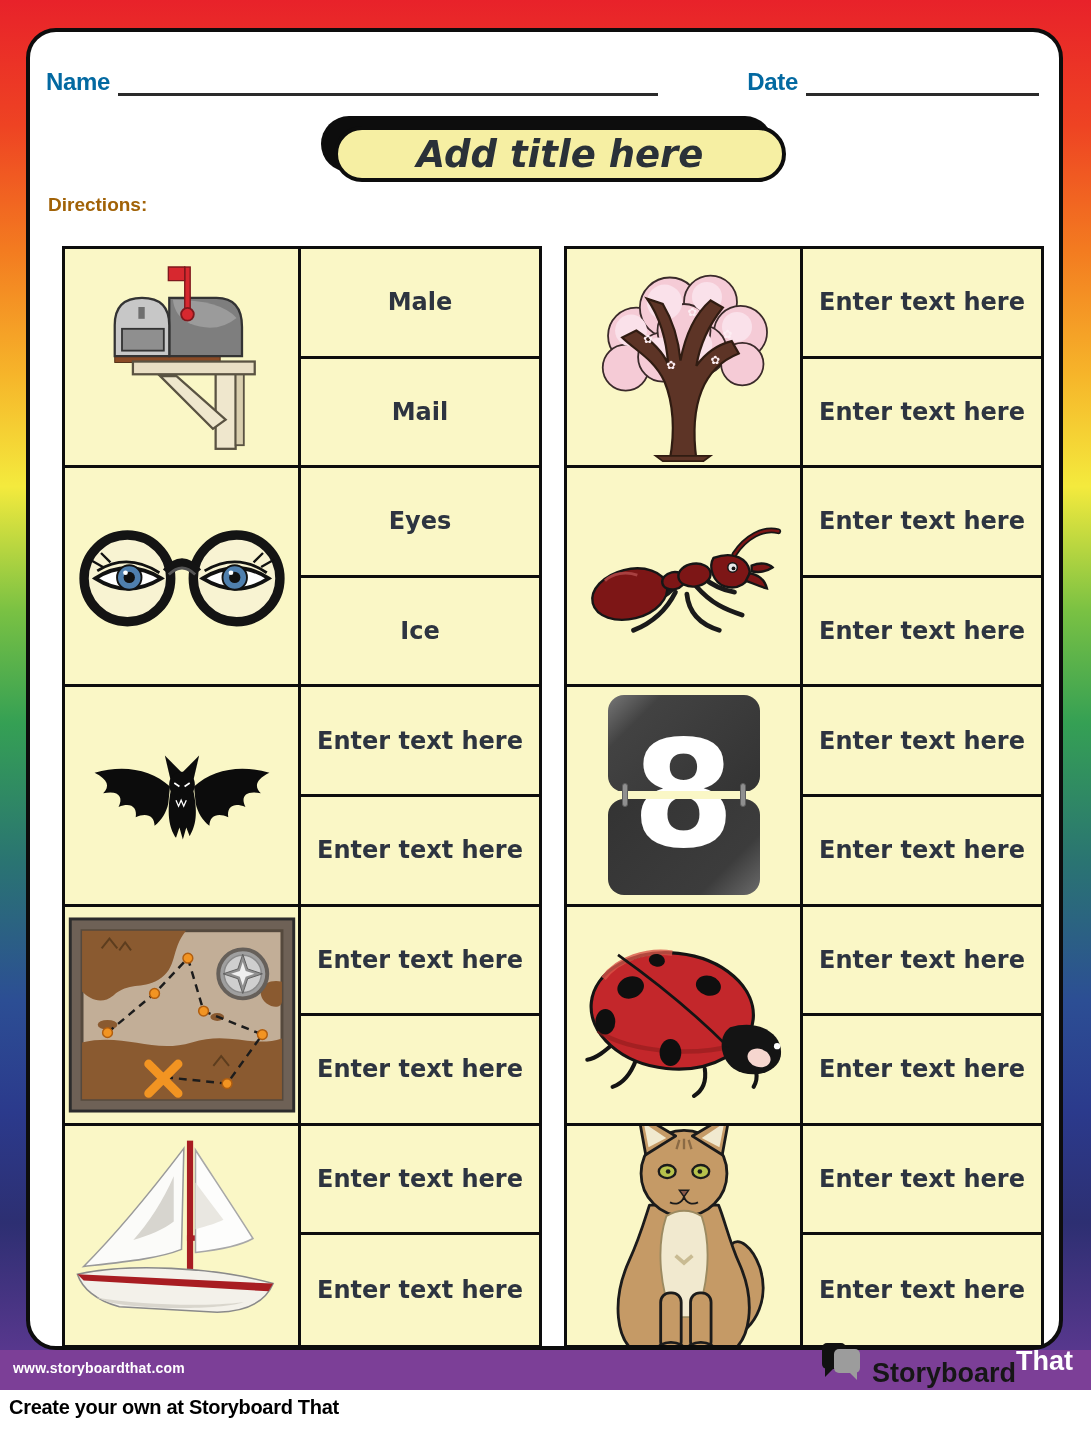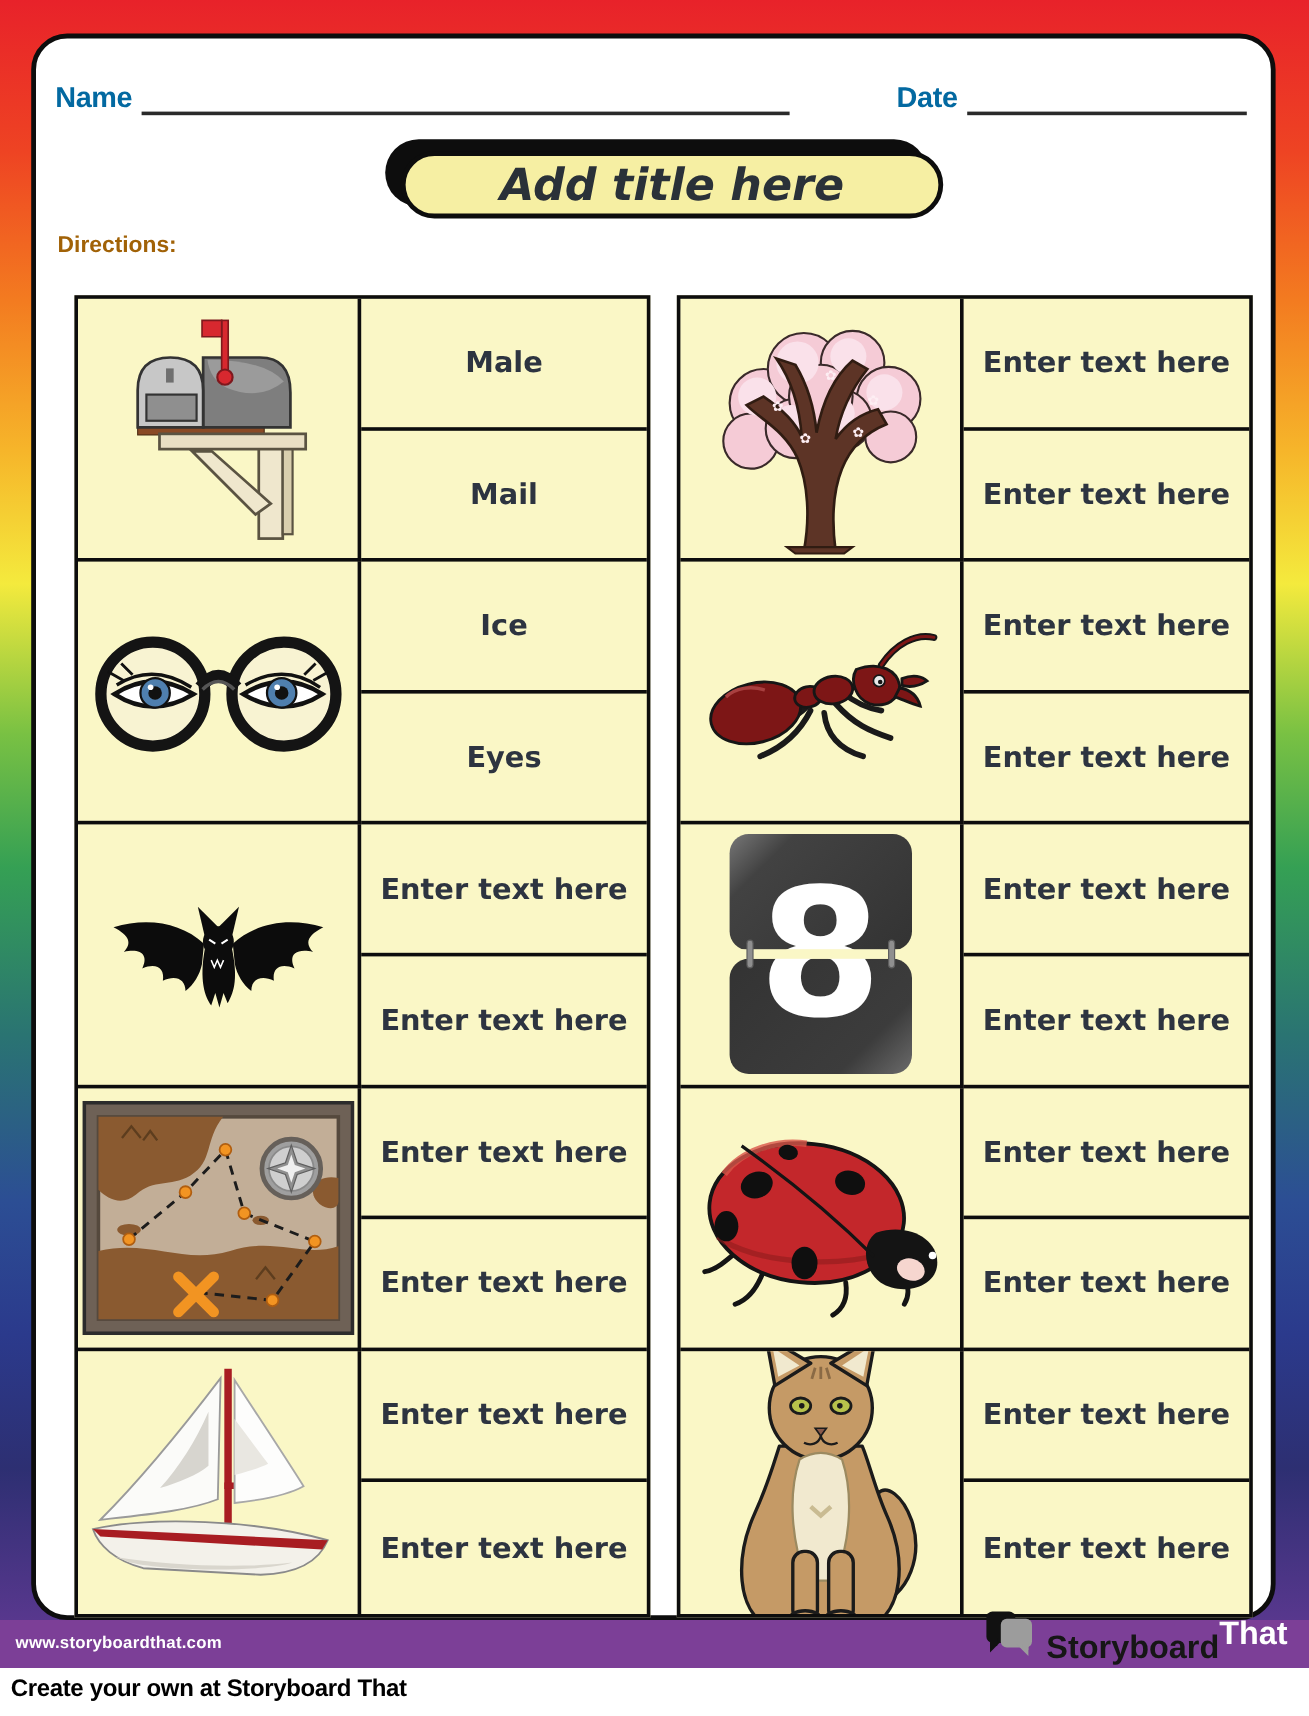--- a/index.html
+++ b/index.html
@@ -119,22 +119,22 @@
             <path d="M30 56 Q62 36 96 58" stroke="#111" stroke-width="3" fill="none"></path>
             <path d="M36 52 L22 44 M44 47 L34 37" stroke="#111" stroke-width="2.5" fill="none"></path>
             <path d="M142 64 Q178 42 212 64 Q178 86 142 64 Z" fill="#fff" stroke="#111" stroke-width="4"></path>
             <circle cx="176" cy="63" r="13" fill="#4f7fae" stroke="#111" stroke-width="2"></circle>
             <circle cx="176" cy="63" r="6" fill="#111"></circle>
               <circle cx="172" cy="58" r="2.5" fill="#fff"></circle>
             <path d="M144 56 Q178 36 210 58" stroke="#111" stroke-width="3" fill="none"></path>
             <path d="M204 52 L218 44 M196 47 L206 37" stroke="#111" stroke-width="2.5" fill="none"></path>
           </svg>
         </div>
+        <div class="txt-cell">Eyes</div>
         <div class="txt-cell">Ice</div>
-        <div class="txt-cell">Eyes</div>
 
         <div class="img-cell">
           <svg viewBox="0 0 260 140" width="224" height="120">
             <g fill="#0c0c0c">
               <path d="M116 60 C94 40 62 34 28 44 C44 52 46 60 38 68 C56 64 62 72 56 84 C70 78 78 84 76 96 C88 90 98 94 98 106 C106 100 112 90 114 80 Z"></path>
               <path d="M144 60 C166 40 198 34 232 44 C216 52 214 60 222 68 C204 64 198 72 204 84 C190 78 182 84 184 96 C172 90 162 94 162 106 C154 100 148 90 146 80 Z"></path>
               <polygon points="117,54 110,24 130,44"></polygon>
               <polygon points="143,54 150,24 130,44"></polygon>
               <circle cx="130" cy="58" r="15"></circle>
               <path d="M117 64 C111 96 117 112 123 120 L127 108 L131 122 L135 108 L139 118 C146 106 149 92 143 64 Z"></path>

